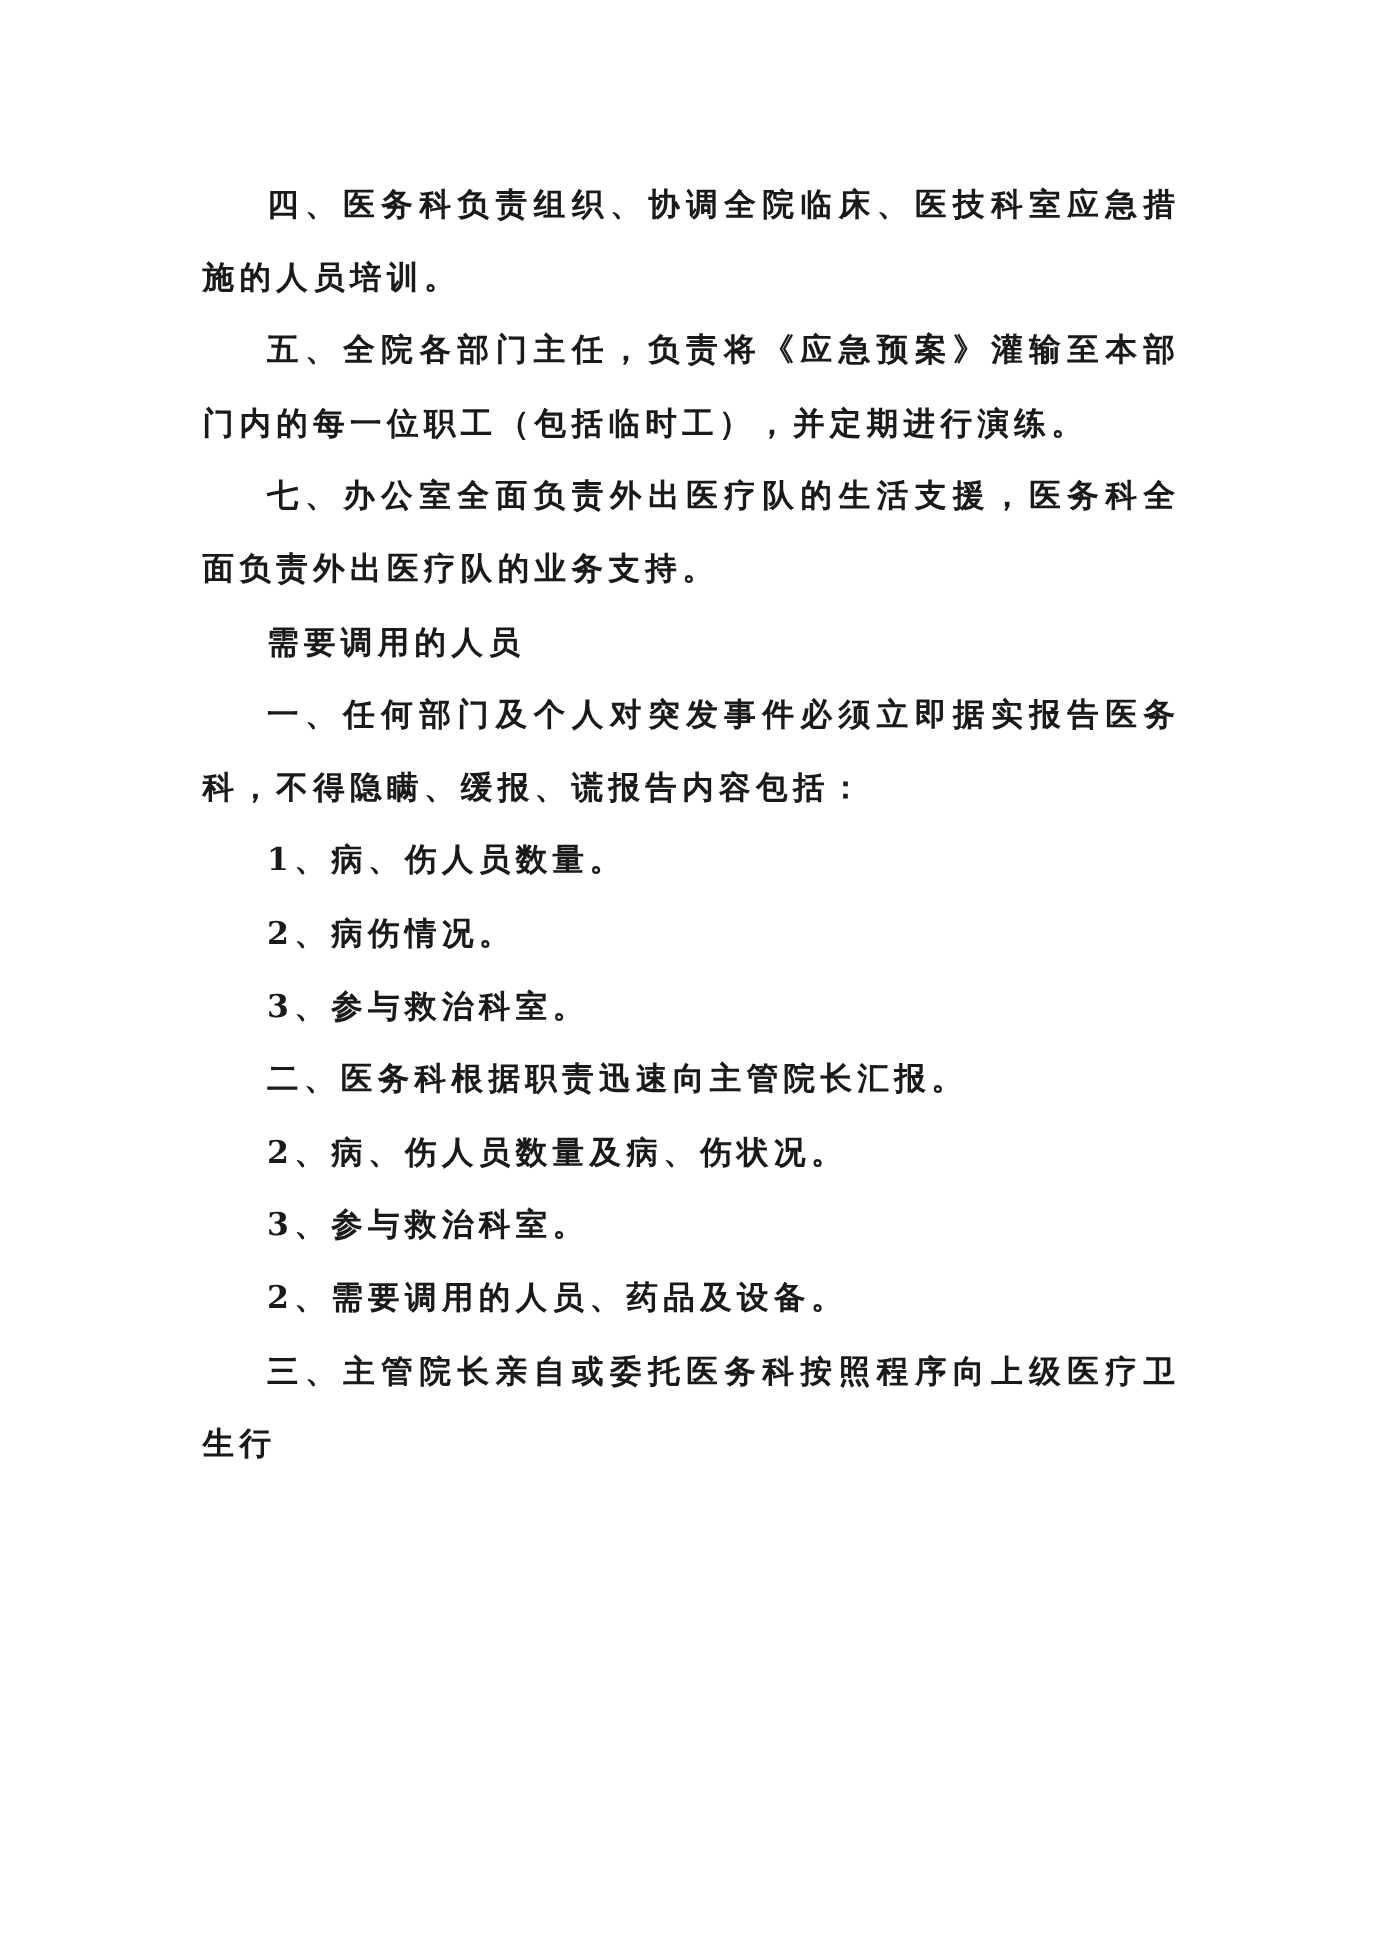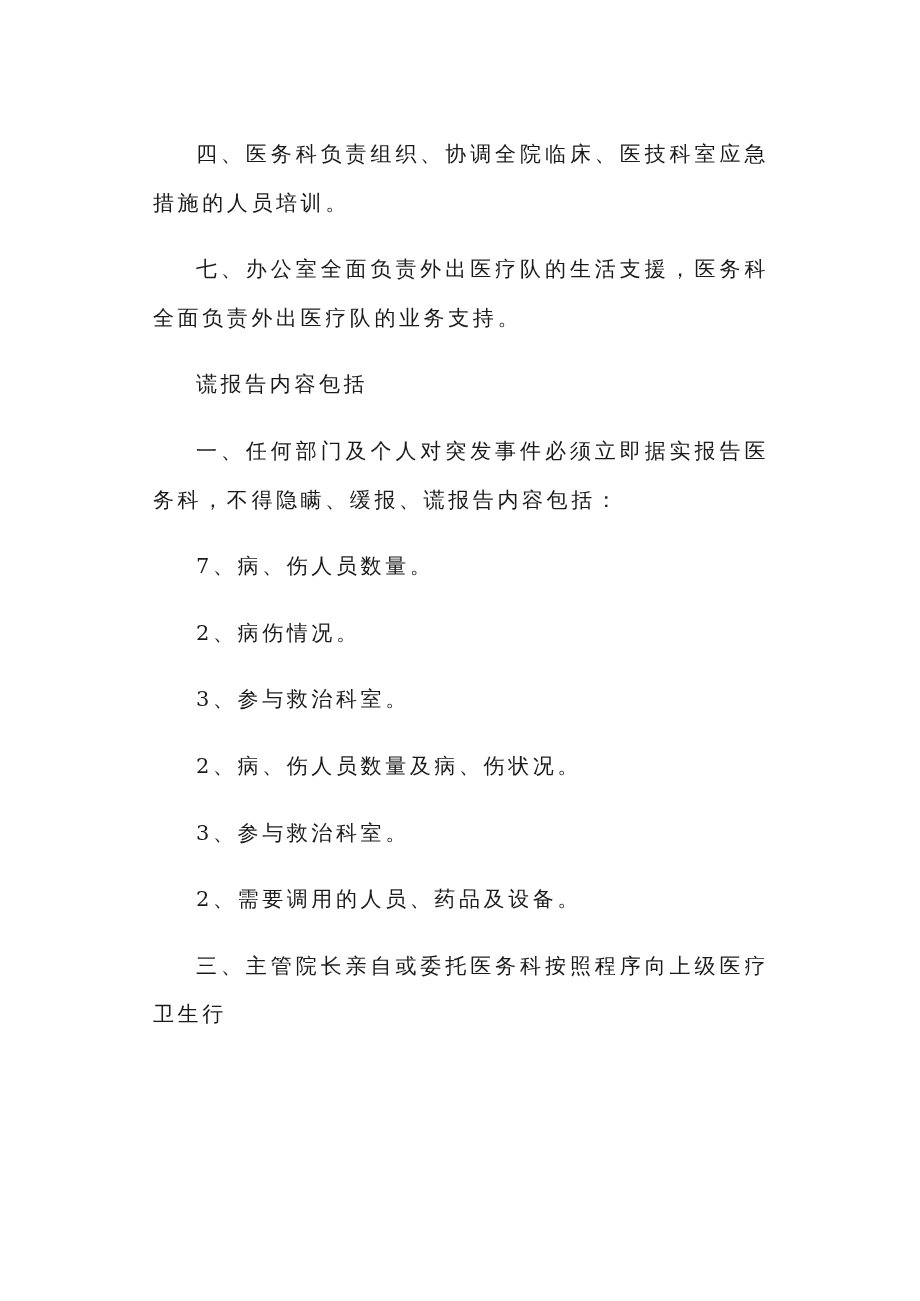--- a/index.html
+++ b/index.html
@@ -7,36 +7,39 @@
   .page {
     position: absolute;
     left: 135px;
     top: 112px;
     width: 652px;
     font-family: "DejaVu Serif", "Liberation Serif", serif;
     font-size: 21px;
     color: #1a1a1a;
   }
   .para {
-    margin: 18px;
+    margin: 0;
     line-height: 48.6px;
     text-indent: 43px;
     letter-spacing: 3.6px;
     text-align: justify;
     text-align-last: left;
+    font-weight: bold;
   }
 </style>
 </head>
 <body>
 
 <div class="page">
   <p class="para">四、医务科负责组织、协调全院临床、医技科室应急措施的人员培训。</p>
+  <p class="para">五、全院各部门主任，负责将《应急预案》灌输至本部门内的每一位职工（包括临时工），并定期进行演练。</p>
   <p class="para">七、办公室全面负责外出医疗队的生活支援，医务科全面负责外出医疗队的业务支持。</p>
-  <p class="para">谎报告内容包括</p>
+  <p class="para">需要调用的人员</p>
   <p class="para">一、任何部门及个人对突发事件必须立即据实报告医务科，不得隐瞒、缓报、谎报告内容包括：</p>
-  <p class="para">7、病、伤人员数量。</p>
+  <p class="para">1、病、伤人员数量。</p>
   <p class="para">2、病伤情况。</p>
   <p class="para">3、参与救治科室。</p>
+  <p class="para">二、医务科根据职责迅速向主管院长汇报。</p>
   <p class="para">2、病、伤人员数量及病、伤状况。</p>
   <p class="para">3、参与救治科室。</p>
   <p class="para">2、需要调用的人员、药品及设备。</p>
   <p class="para">三、主管院长亲自或委托医务科按照程序向上级医疗卫生行</p>
 </div>
 
 </body></html>

